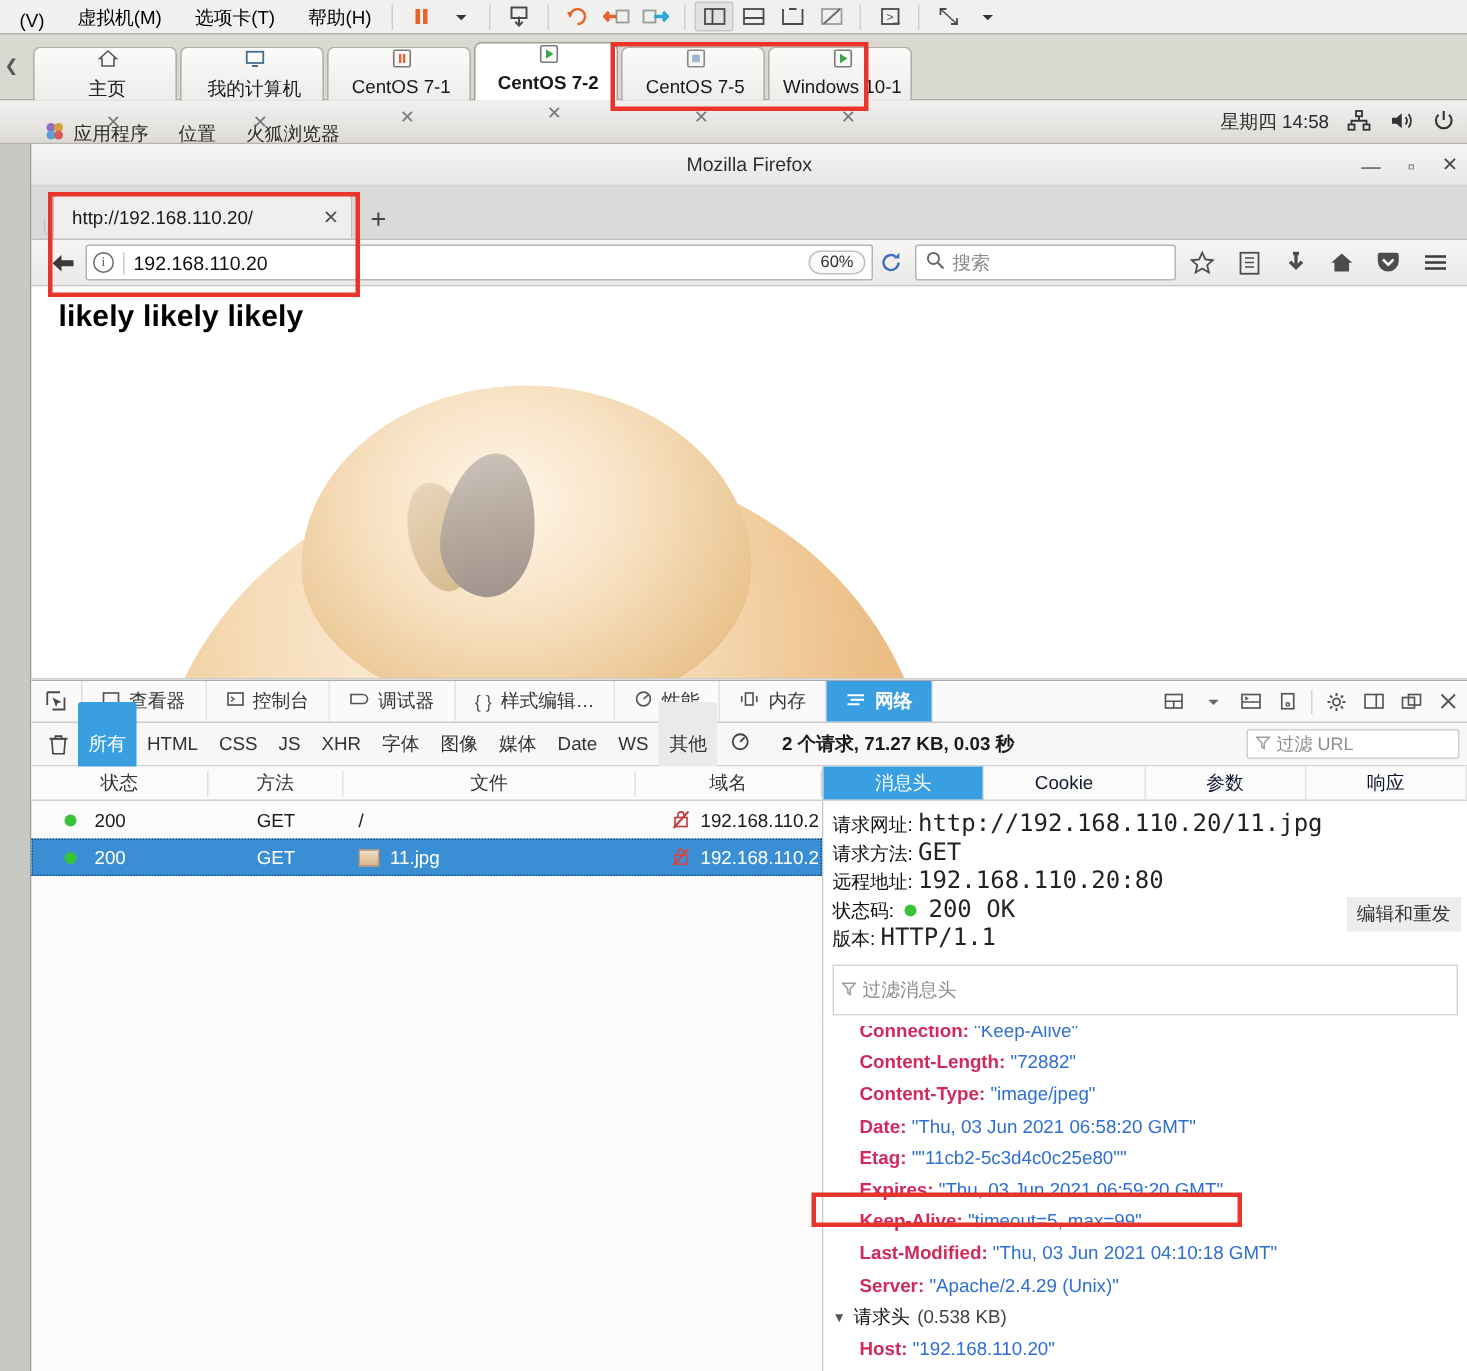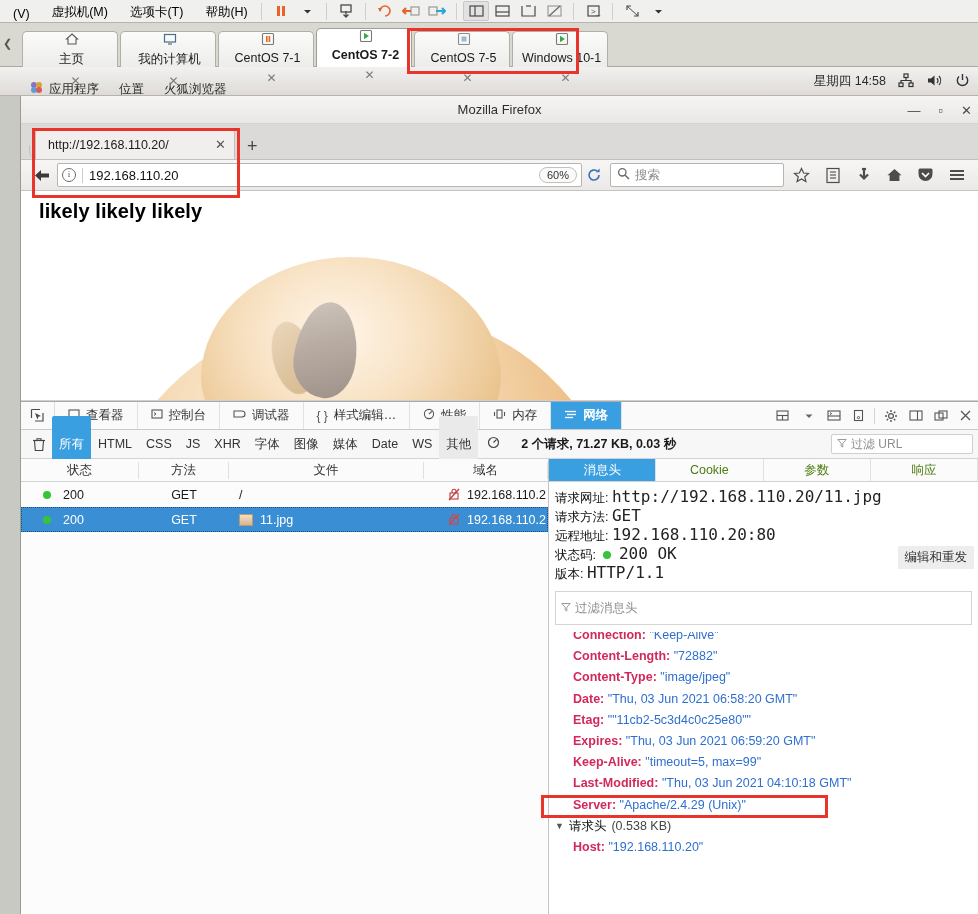--- a/index.html
+++ b/index.html
@@ -131,21 +131,21 @@
   #reload{width:24px;height:24px;display:flex;align-items:center;justify-content:center;color:#3f6fbf;font-size:14px;}
   #searchbar{
     width:174px;height:24px;background:#fff;border:1px solid #b7b4b1;border-radius:2px;
     display:flex;align-items:center;gap:5px;padding:0 6px;margin-left:4px;font-size:12.5px;color:#8a8a8a;
   }
   #fx-navicons{display:flex;align-items:center;gap:0px;margin-left:2px;}
   #fx-navicons .ni{width:31px;height:26px;display:flex;align-items:center;justify-content:center;color:#4c4c4c;}
 
   
   #fx-content{
-    position:relative; background:#fff; height:210px; overflow:hidden;
+    position:relative; background:#fff; height:262px; overflow:hidden;
     border-bottom:1px solid #cfcfcf;
   }
   #pagetitle{ font-size:20px; font-weight:bold; padding:9px 0 0 18px; color:#000; letter-spacing:.1px;}
   #puppy{
     position:absolute; left:60px; top:56px; width:560px; height:420px;
   }
   #puppy .body{
     position:absolute; left:20px; top:60px; width:520px; height:400px;
     border-radius: 52% 48% 45% 55% / 60% 58% 42% 40%;
     background: radial-gradient(ellipse at 40% 28%, #fdf0df 0%, #f6dcb8 32%, #edc089 60%, #e0a765 100%);
@@ -209,21 +209,21 @@
   #net-head .th{text-align:center; border-right:1px solid #e0e0e0; overflow:hidden; white-space:nowrap;}
   .net-row{height:25px; display:flex; align-items:center; font-size:12.5px; color:#1b1b1b;}
   .net-row.sel{background:#3a8fd4; color:#fff; outline:1px dotted #1b4f80; outline-offset:-1px;}
   .net-row .td{overflow:hidden; white-space:nowrap; display:flex; align-items:center;}
   .dot{width:8px;height:8px;border-radius:50%;background:#38c438;display:inline-block;flex:none;}
   .filetype-ic{width:14px;height:12px;background:linear-gradient(#f2e0c9,#d9b48a);border:1px solid #b99a76;flex:none;}
   .dom-ic{width:12px;height:13px;flex:none;}
 
   #dt-right{flex:1; display:flex; flex-direction:column; min-width:0; background:#fff;}
   #hdr-tabs{height:23px;display:flex;border-bottom:1px solid #d2d2d2;font-size:12.5px;background:#fbfbfb;}
-  #hdr-tabs .ht{flex:1;display:flex;align-items:center;justify-content:center;border-right:1px solid #e0e0e0;color:#4d7c0f;}
+  #hdr-tabs .ht{flex:1;display:flex;align-items:center;justify-content:center;border-right:1px solid #e0e0e0;color:#0f172a;}
   #hdr-tabs .ht.active{background:#3a9fe0;color:#fff;}
   #hdr-summary{padding:5px 0 3px 6px; position:relative;}
   .sline{font-size:12.5px; margin:2px 0; color:#111; line-height:16px;}
   .sline b{font-weight:normal;}
   .sline .v{font-family:"DejaVu Sans Mono","Liberation Mono",monospace; font-size:16px; color:#222;}
   #resend{
     position:absolute; right:4px; top:64px; background:#ededed; color:#333;
     font-size:12.5px; padding:3px 7px; white-space:nowrap; overflow:hidden;
   }
   #hdr-filter{

